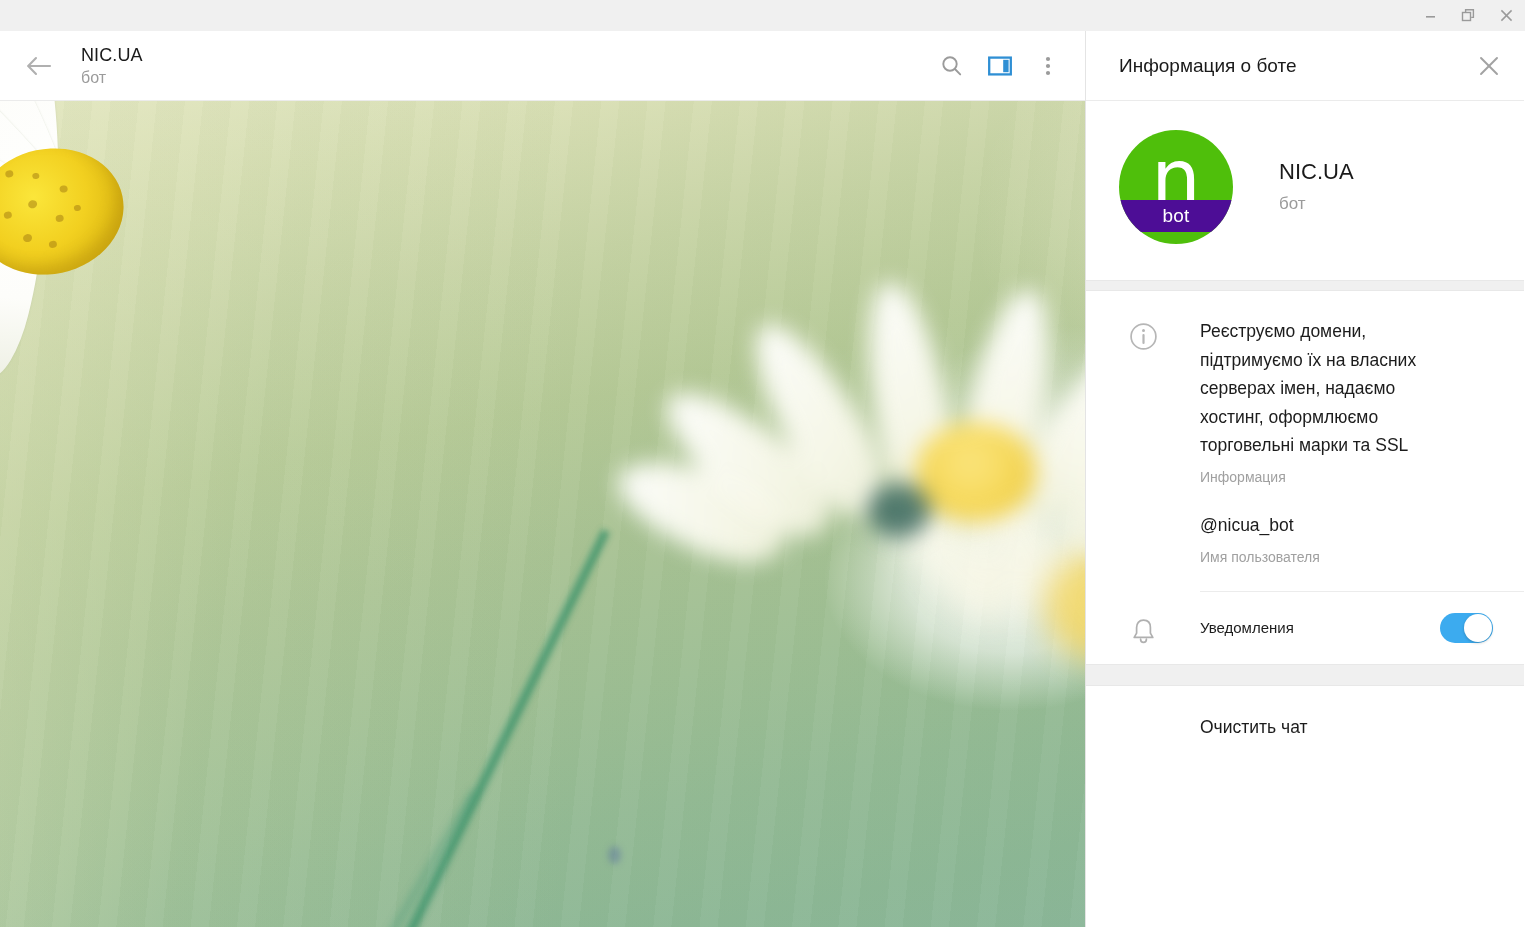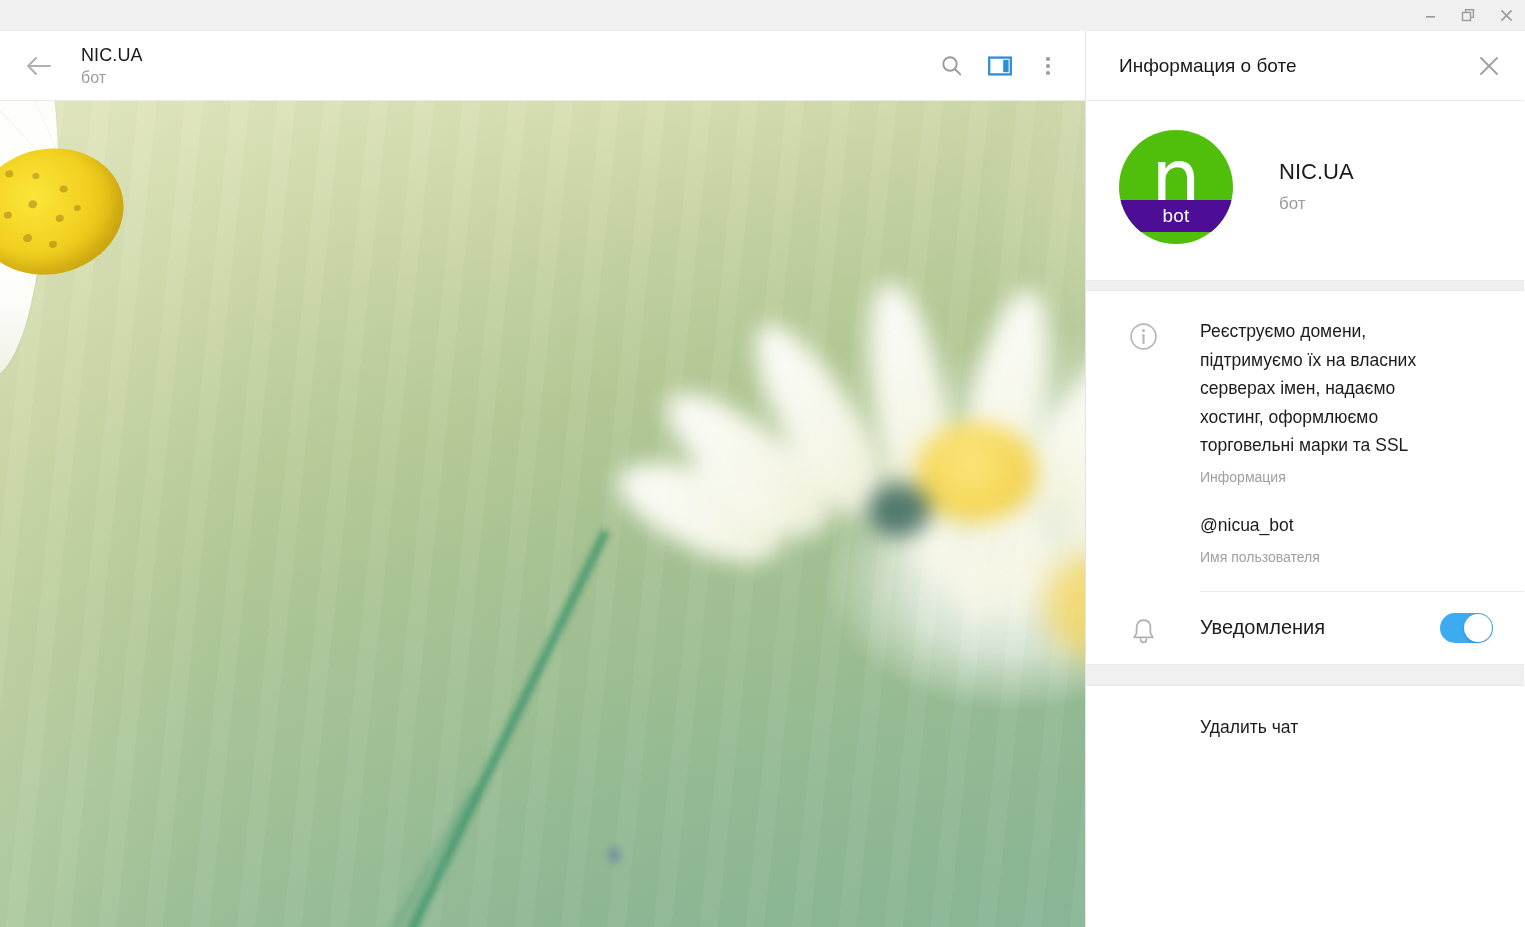--- a/index.html
+++ b/index.html
@@ -439,21 +439,21 @@
   }
 
   .toggle-row {
     display: flex;
     align-items: center;
     height: 72px;
     cursor: pointer;
   }
   .toggle-label {
     flex: 1 1 auto;
-    font-size: 20px;
+    font-size: 15px;
     color: #1c1c1c;
   }
   .switch {
     width: 53px; height: 30px;
     border-radius: 15px;
     background: #3cabef;
     position: relative;
     margin-right: 31px;
     flex: 0 0 53px;
   }
@@ -681,19 +681,19 @@
           </div>
         </div>
       </div>
 
       <div class="gray-sep tall"></div>
 
       <div class="actions-block">
 
         <div class="action-row">
           <div class="action-icon-cell"></div>
-          <div class="action-label">Удалить чат</div>
+          <div class="action-label">Очистить чат</div>
         </div>
       </div>
 
     </div>
   </div>
 </div>
 
 </body></html>

